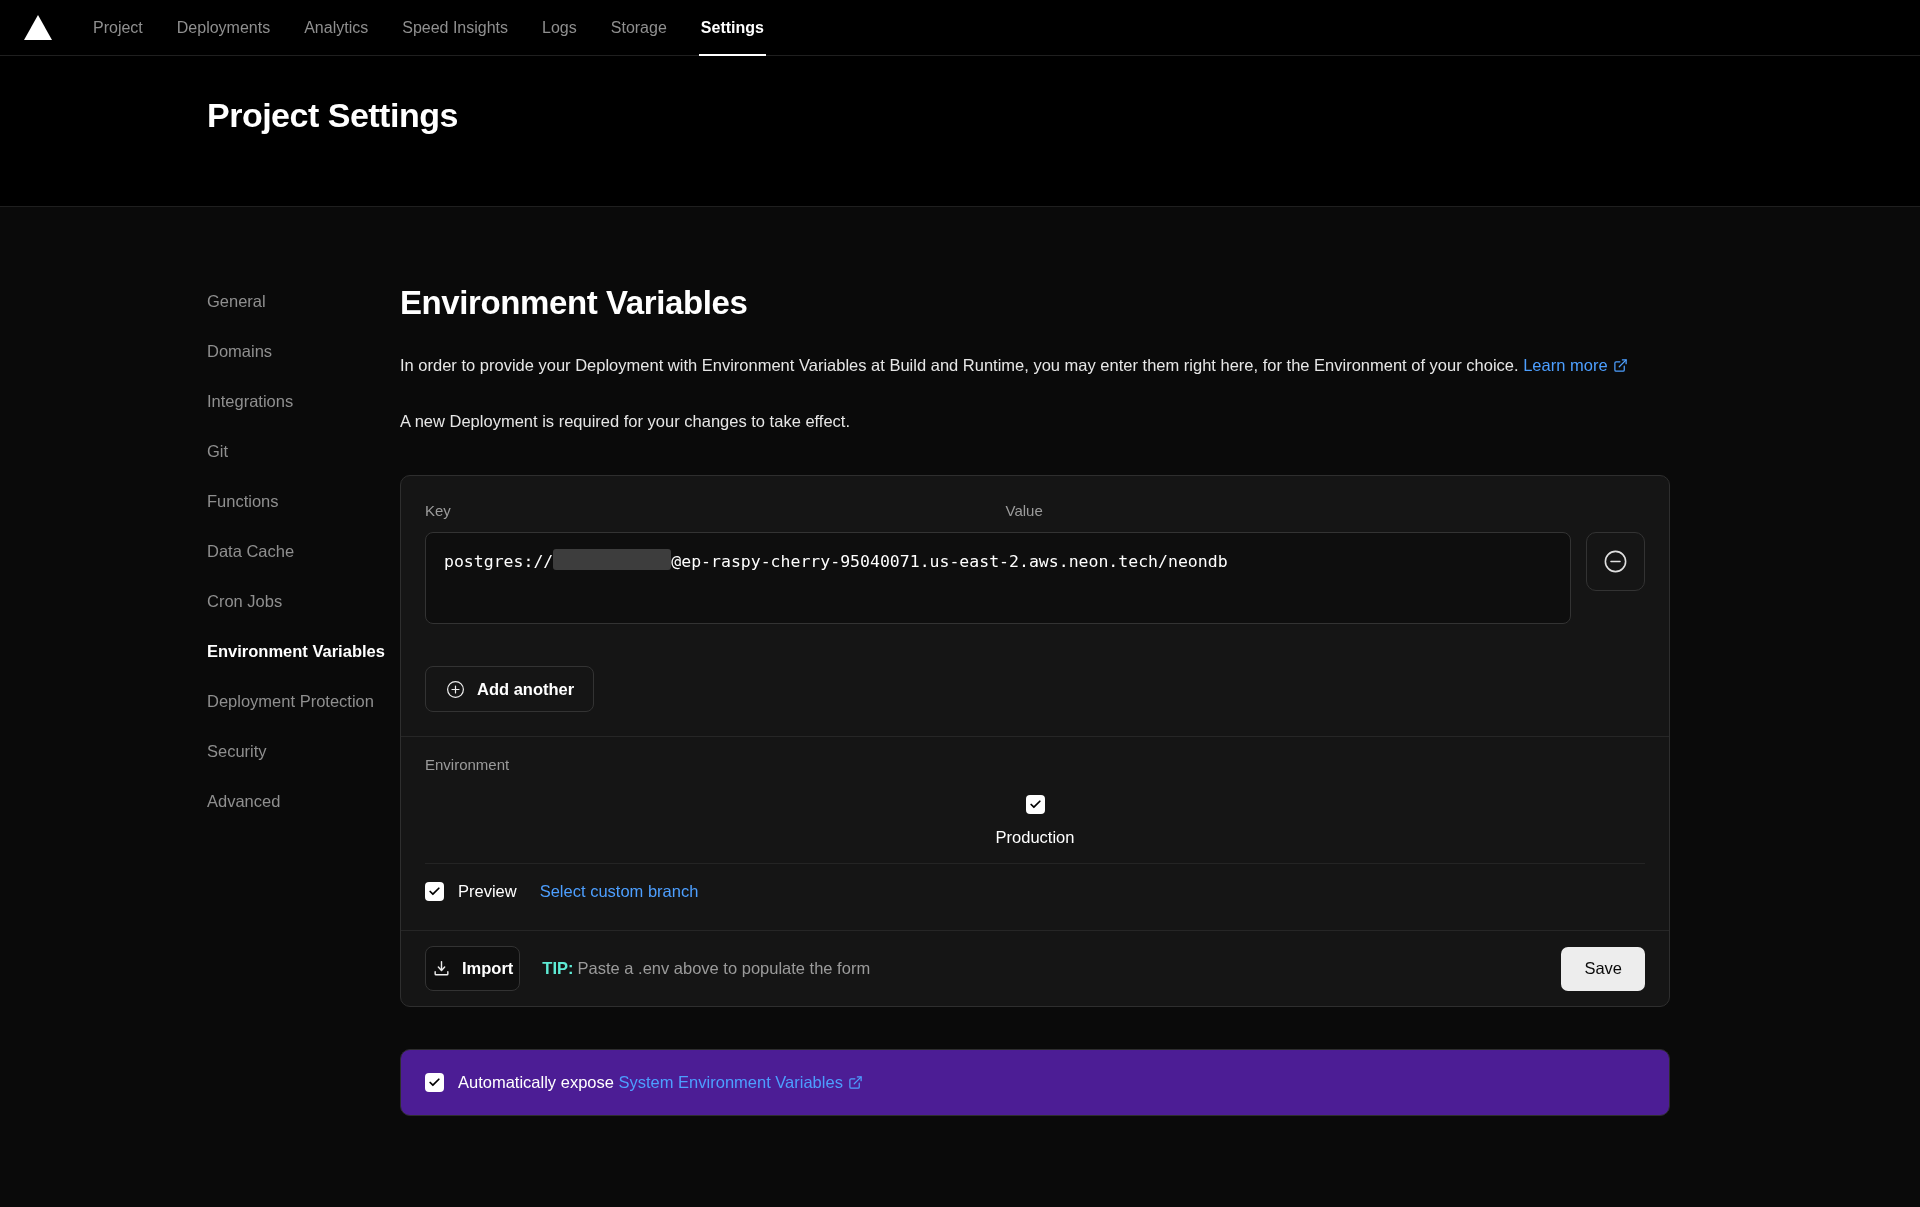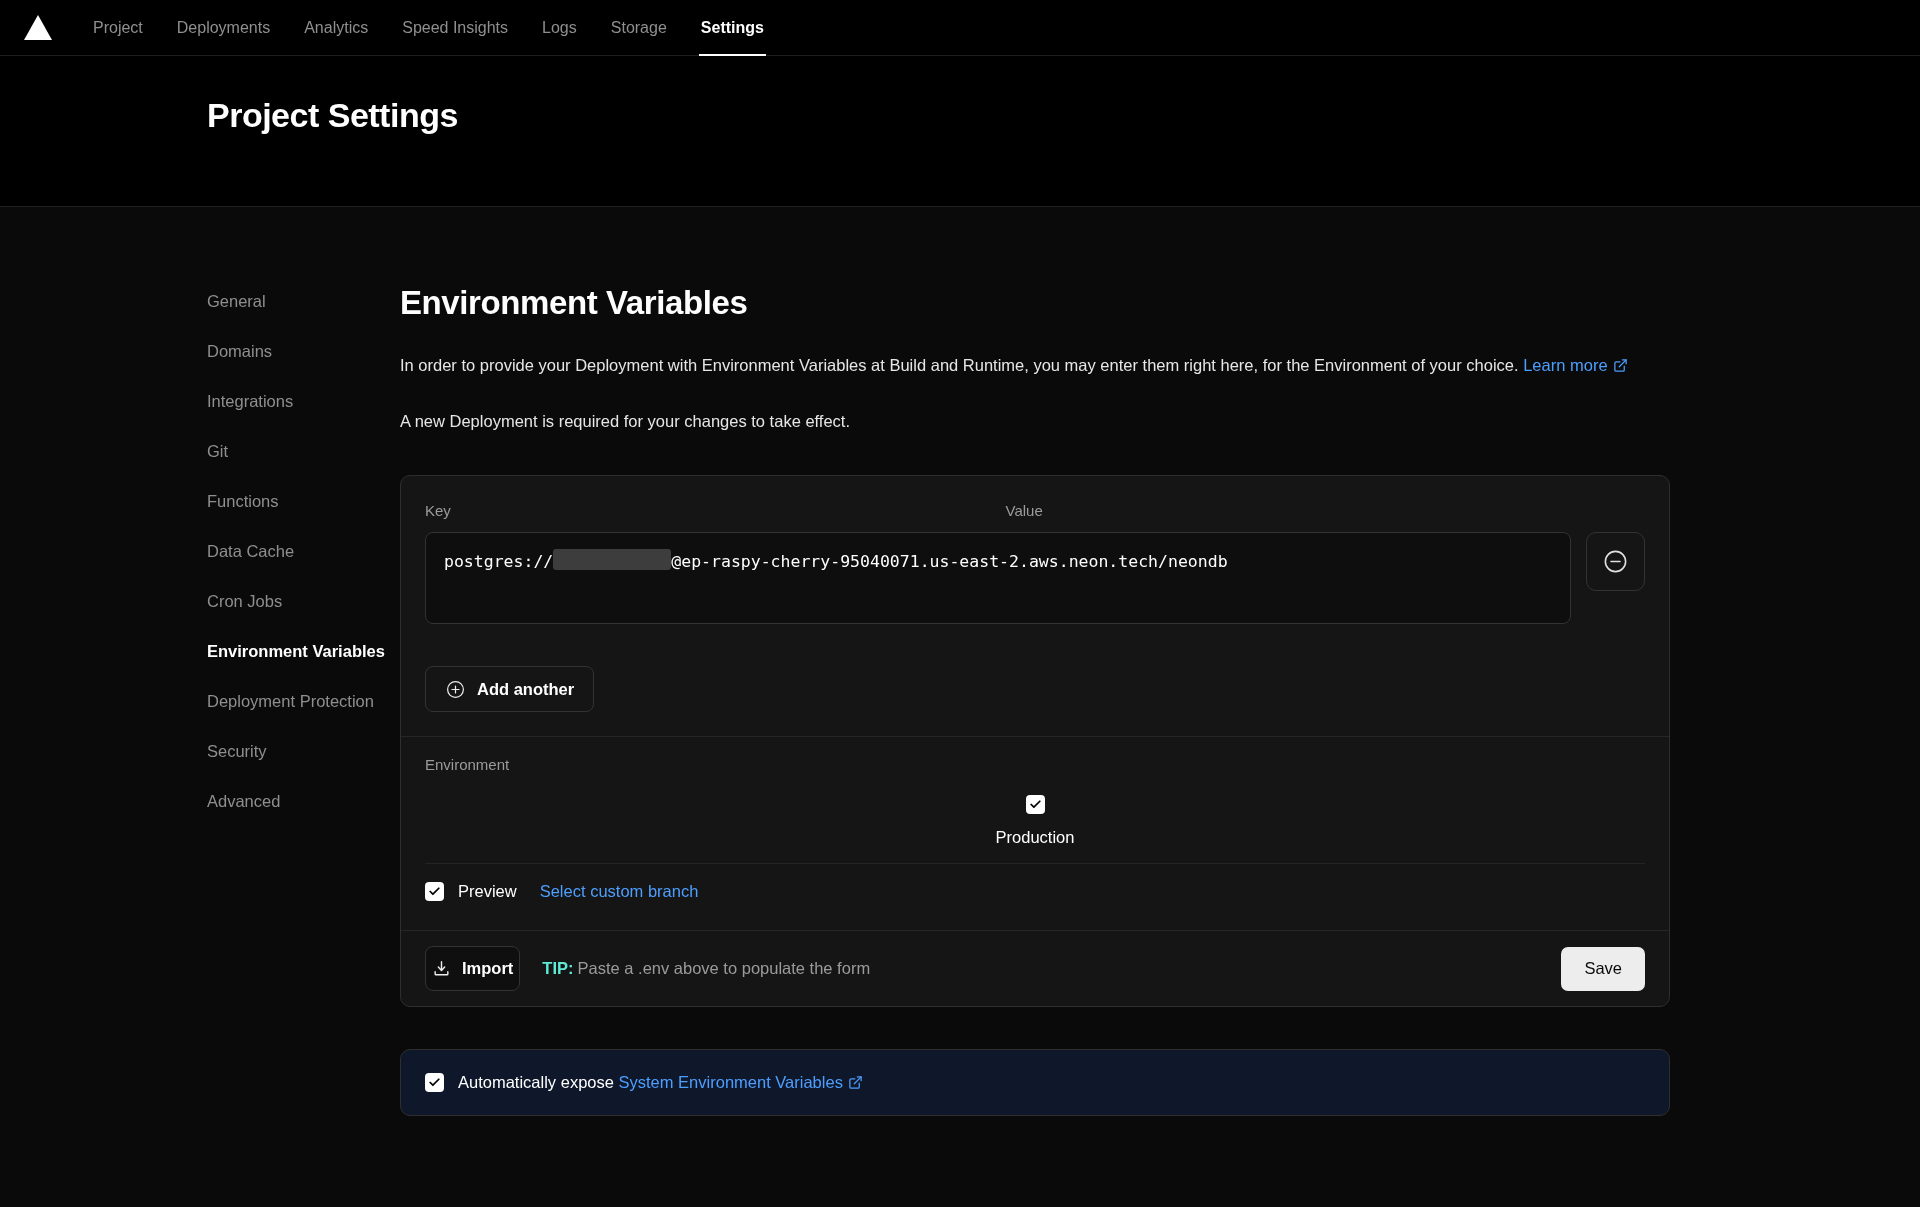--- a/index.html
+++ b/index.html
@@ -127,21 +127,21 @@
   .tip-text { margin-left: 22px; font-size: 16.5px; color: #9b9b9b; }
   .tip-bold { color: #5eead4; font-weight: 700; margin-right: 4px; }
   .footer-spacer { flex: 1; }
   .save-btn {
     height: 44px; background: #ededed; color: #0a0a0a; border: none; border-radius: 7px;
     font-size: 16.5px; font-weight: 500; padding: 0 23px; cursor: pointer; font-family: inherit;
   }
 
   
   .expose-card {
-    margin-top: 42px; width: 1270px; height: 67px; background: #0f172a;
+    margin-top: 42px; width: 1270px; height: 67px; background: #4c1d95;
     border: 1px solid #2e2e2e; border-radius: 10px;
     display: flex; align-items: center; gap: 14px; padding: 0 24px;
   }
   .expose-text { font-size: 16.5px; color: #fff; }
 </style>
 </head>
 <body>
 
 <header class="topnav">
   <div class="logo-wrap">

